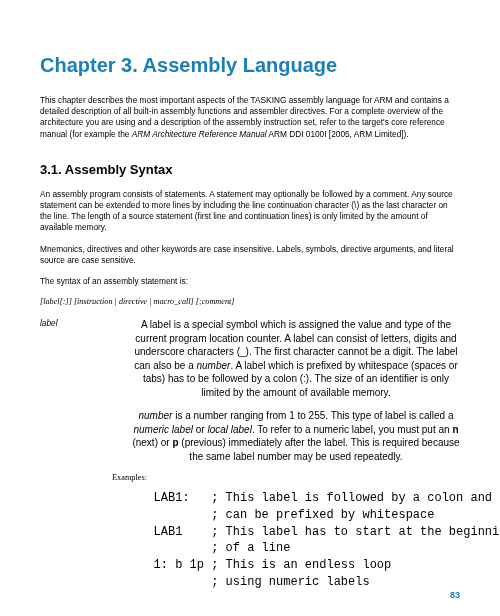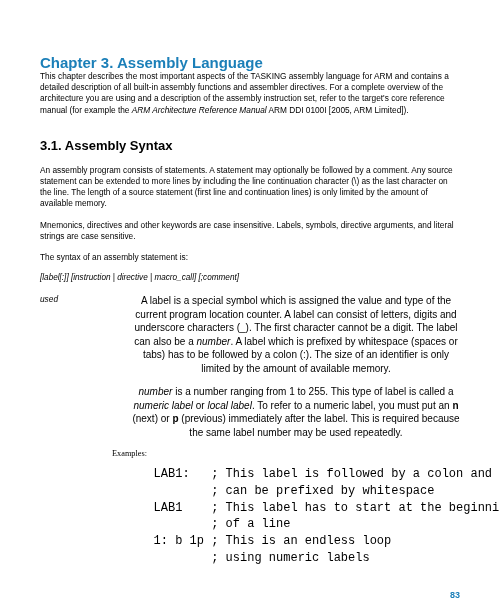--- a/index.html
+++ b/index.html
@@ -7,42 +7,43 @@
       width: 500px;
       height: 616px;
       background: #fff;
       font-family: Arial, Helvetica, sans-serif;
       padding: 54px 40px 20px 40px;
       position: relative;
       color: #000;
     }
     .chapter-title {
       color: #1b7fb8;
-      font-size: 15px;
+      font-size: 20px;
       font-weight: bold;
+      margin-bottom: 18px;
     }
     .intro-para {
       font-size: 8.3px;
       line-height: 1.35;
       margin-bottom: 22px;
     }
     .intro-para em { font-style: italic; }
     .section-title {
       color: #000000;
       font-size: 13px;
       font-weight: bold;
       margin-bottom: 12px;
     }
     .body-para {
       font-size: 8.3px;
       line-height: 1.35;
       margin-bottom: 10px;
     }
     .syntax-line {
-      font-family: Liberation Sans, sans-serif;
+      font-family: Liberation Serif, serif;
       font-size: 8.2px;
       margin-bottom: 12px;
       font-style: italic;
     }
     .def-row {
       display: flex;
       margin-bottom: 10px;
     }
     .def-term {
       width: 92px;
@@ -87,27 +88,27 @@
 
 <h1 class="chapter-title">Chapter 3. Assembly Language</h1>
 
 <p class="intro-para">
   <span>This chapter describes the most important aspects of the TASKING assembly language for ARM and contains a detailed description of all built-in assembly functions and assembler directives. For a complete overview of the architecture you are using and a description of the assembly instruction set, refer to the target's core reference manual (for example the </span><em>ARM Architecture Reference Manual</em><span> ARM DDI 0100I [2005, ARM Limited]).</span>
 </p>
 
 <h2 class="section-title">3.1. Assembly Syntax</h2>
 
 <p class="body-para">An assembly program consists of statements. A statement may optionally be followed by a comment. Any source statement can be extended to more lines by including the line continuation character (\) as the last character on the line. The length of a source statement (first line and continuation lines) is only limited by the amount of available memory.</p>
-<p class="body-para">Mnemonics, directives and other keywords are case insensitive. Labels, symbols, directive arguments, and literal strings are case sensitive.</p>
+<p class="body-para">Mnemonics, directives and other keywords are case insensitive. Labels, symbols, directive arguments, and literal source are case sensitive.</p>
 <p class="body-para">The syntax of an assembly statement is:</p>
 
 <div class="syntax-line">[label[:]] [instruction | directive | macro_call] [;comment]</div>
 
 <div class="def-row">
-  <div class="def-term">used</div>
+  <div class="def-term">label</div>
   <div class="def-desc">
     <span>A label is a special symbol which is assigned the value and type of the current program location counter. A label can consist of letters, digits and underscore characters (_). The first character cannot be a digit. The label can also be a </span><em>number</em><span>. A label which is prefixed by whitespace (spaces or tabs) has to be followed by a colon (:). The size of an identifier is only limited by the amount of available memory.</span>
   </div>
 </div>
 
 <div class="def-row">
   <div class="def-term empty"></div>
   <div class="def-desc">
     <em>number</em><span> is a number ranging from 1 to 255. This type of label is called a </span><em>numeric label</em><span> or </span><em>local label</em><span>. To refer to a numeric label, you must put an </span><strong>n</strong><span> (next) or </span><strong>p</strong><span> (previous) immediately after the label. This is required because the same label number may be used repeatedly.</span>
   </div>

